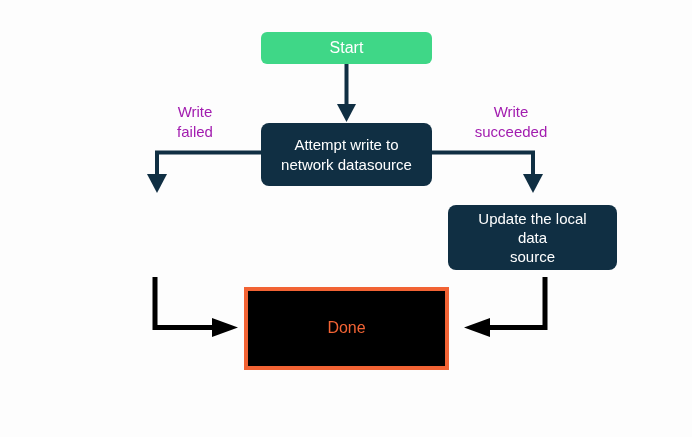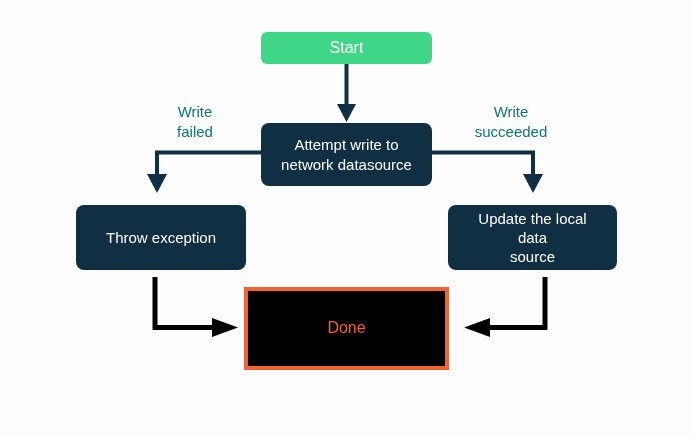--- a/index.html
+++ b/index.html
@@ -85,21 +85,21 @@
     width: 205px;
     height: 83px;
     background: #000000;
     border: 4px solid #f26334;
     border-radius: 0;
     color: #f26334;
     font-size: 16px;
   }
   .edge-label {
     position: absolute;
-    color: #0f766e;
+    color: #a21caf;
     font-size: 15px;
     line-height: 1.32;
     text-align: center;
     z-index: 2;
     white-space: pre-line;
   }
   .label-failed {
     left: 140px;
     top: 102px;
     width: 110px;
@@ -141,21 +141,20 @@
       <polyline points="545,277 545,327.5 487,327.5" fill="none" stroke="#000000" stroke-width="5"></polyline>
       <polygon points="490,318 490,337 464,327.5" fill="#000000"></polygon>
     </g>
   </svg>
 
   <div class="node node-attempt" style="white-space: pre-line;">Attempt write to
 network datasource</div>
 
   <div class="node node-start">Start</div>
 
-  <div class="node node-throw">Throw exception</div>
 
   <div class="node node-update" style="white-space: pre-line;">Update the local data
 source</div>
 
   <div class="node node-done">Done</div>
 
   <div class="edge-label label-failed">Write
 failed</div>
 
   <div class="edge-label label-succeeded">Write

